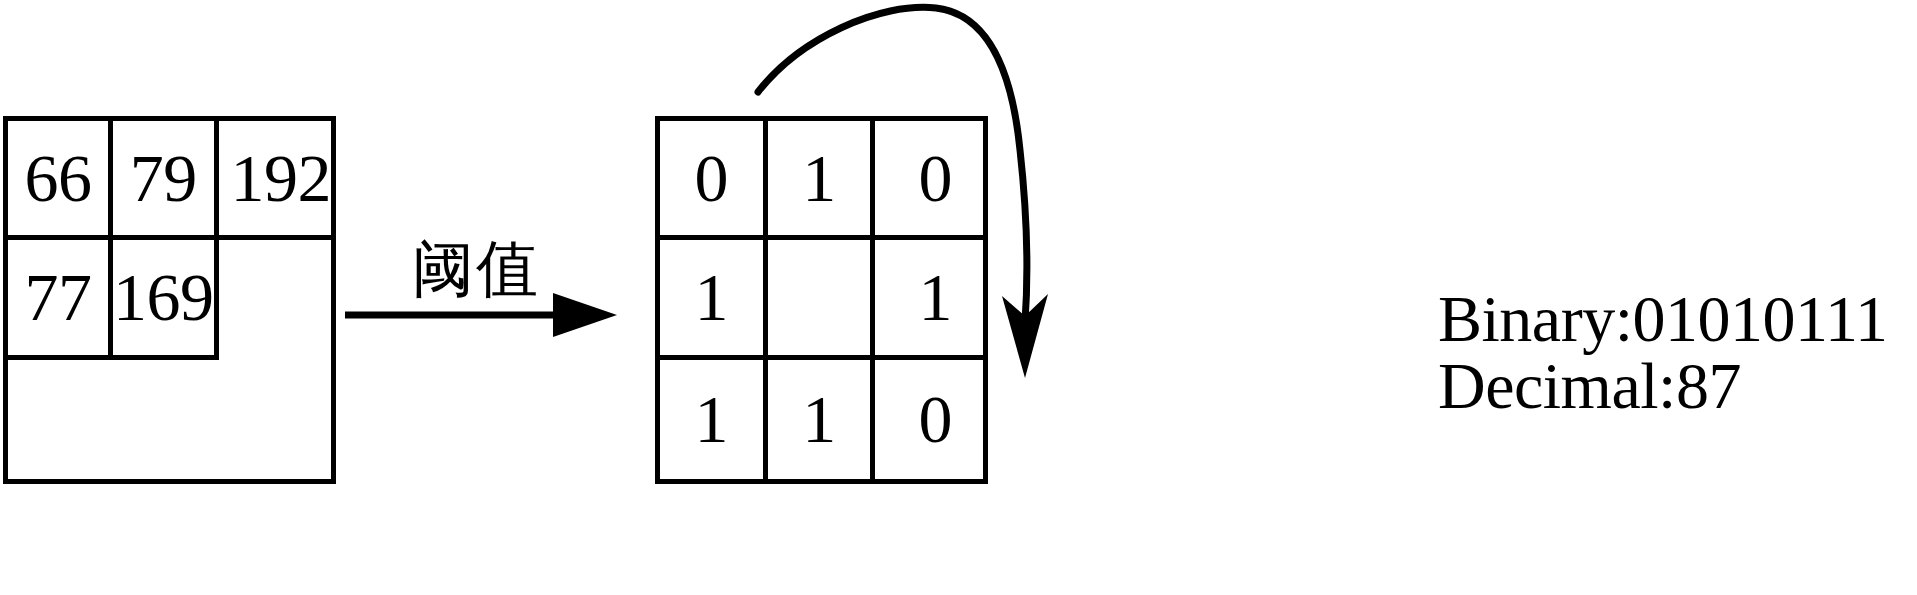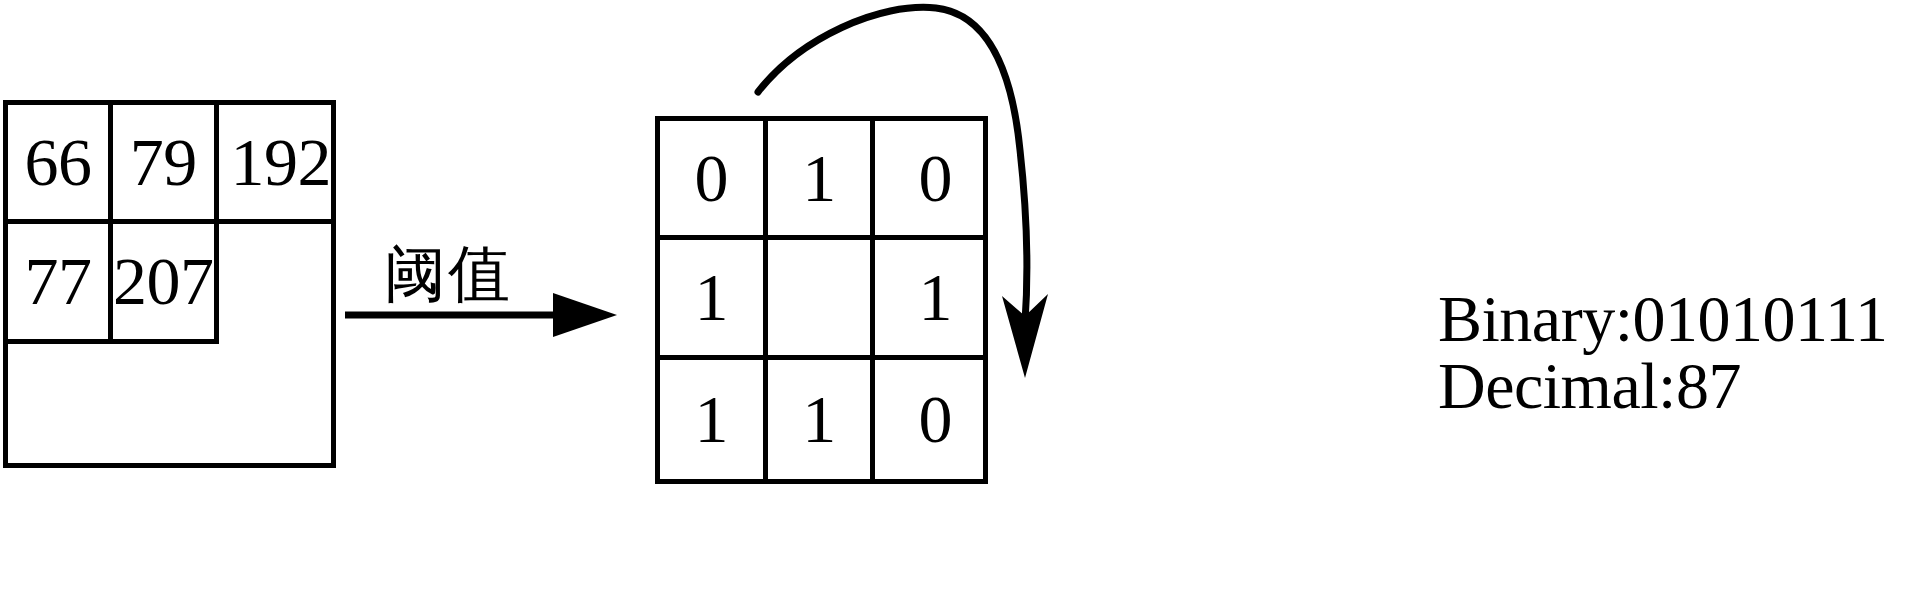--- a/index.html
+++ b/index.html
@@ -35,21 +35,21 @@
     border-bottom: 5px solid #000;
     line-height: 1;
     letter-spacing: -0.5px;
   }
   .grid .cell:nth-child(3n) { border-right: none; padding-left: 12px; }
   .grid .cell:nth-child(n+7) { border-bottom: none; }
 
   
   #pixel-grid {
     left: 3px;
-    top: 100px;
+    top: 116px;
     width: 333px;
     height: 368px;
   }
   #pixel-grid .cell {
     font-size: 68px;
   }
 
   
   #binary-grid {
     left: 655px;
@@ -58,23 +58,23 @@
     height: 368px;
   }
   #binary-grid .cell {
     font-size: 68px;
   }
   #binary-grid .cell.center-cell { color: transparent; }
 
   
   #threshold-label {
     position: absolute;
-    left: 384px;
+    left: 412px;
     top: 243px;
-    font-family: Liberation Sans, sans-serif;
+    font-family: Liberation Mono, monospace;
     font-size: 62px;
     line-height: 1;
     letter-spacing: 2px;
     white-space: nowrap;
   }
   #threshold-arrow {
     position: absolute;
     left: 345px;
     top: 285px;
     width: 275px;
@@ -102,21 +102,21 @@
   #result-text div { letter-spacing: -0.5px; }
 </style>
 </head>
 <body>
 
 <div class="grid" id="pixel-grid">
   <div class="cell">66</div>
   <div class="cell">79</div>
   <div class="cell">192</div>
   <div class="cell">77</div>
-  <div class="cell">207</div>
+  <div class="cell">169</div>
 </div>
 
 <div id="threshold-label">阈值</div>
 
 <svg id="threshold-arrow" viewBox="0 0 275 60">
   <line x1="0" y1="30" x2="215" y2="30" stroke="#000" stroke-width="7"></line>
   <polygon points="208,8 272,30 208,52" fill="#000"></polygon>
 </svg>
 
 <div class="grid" id="binary-grid">

